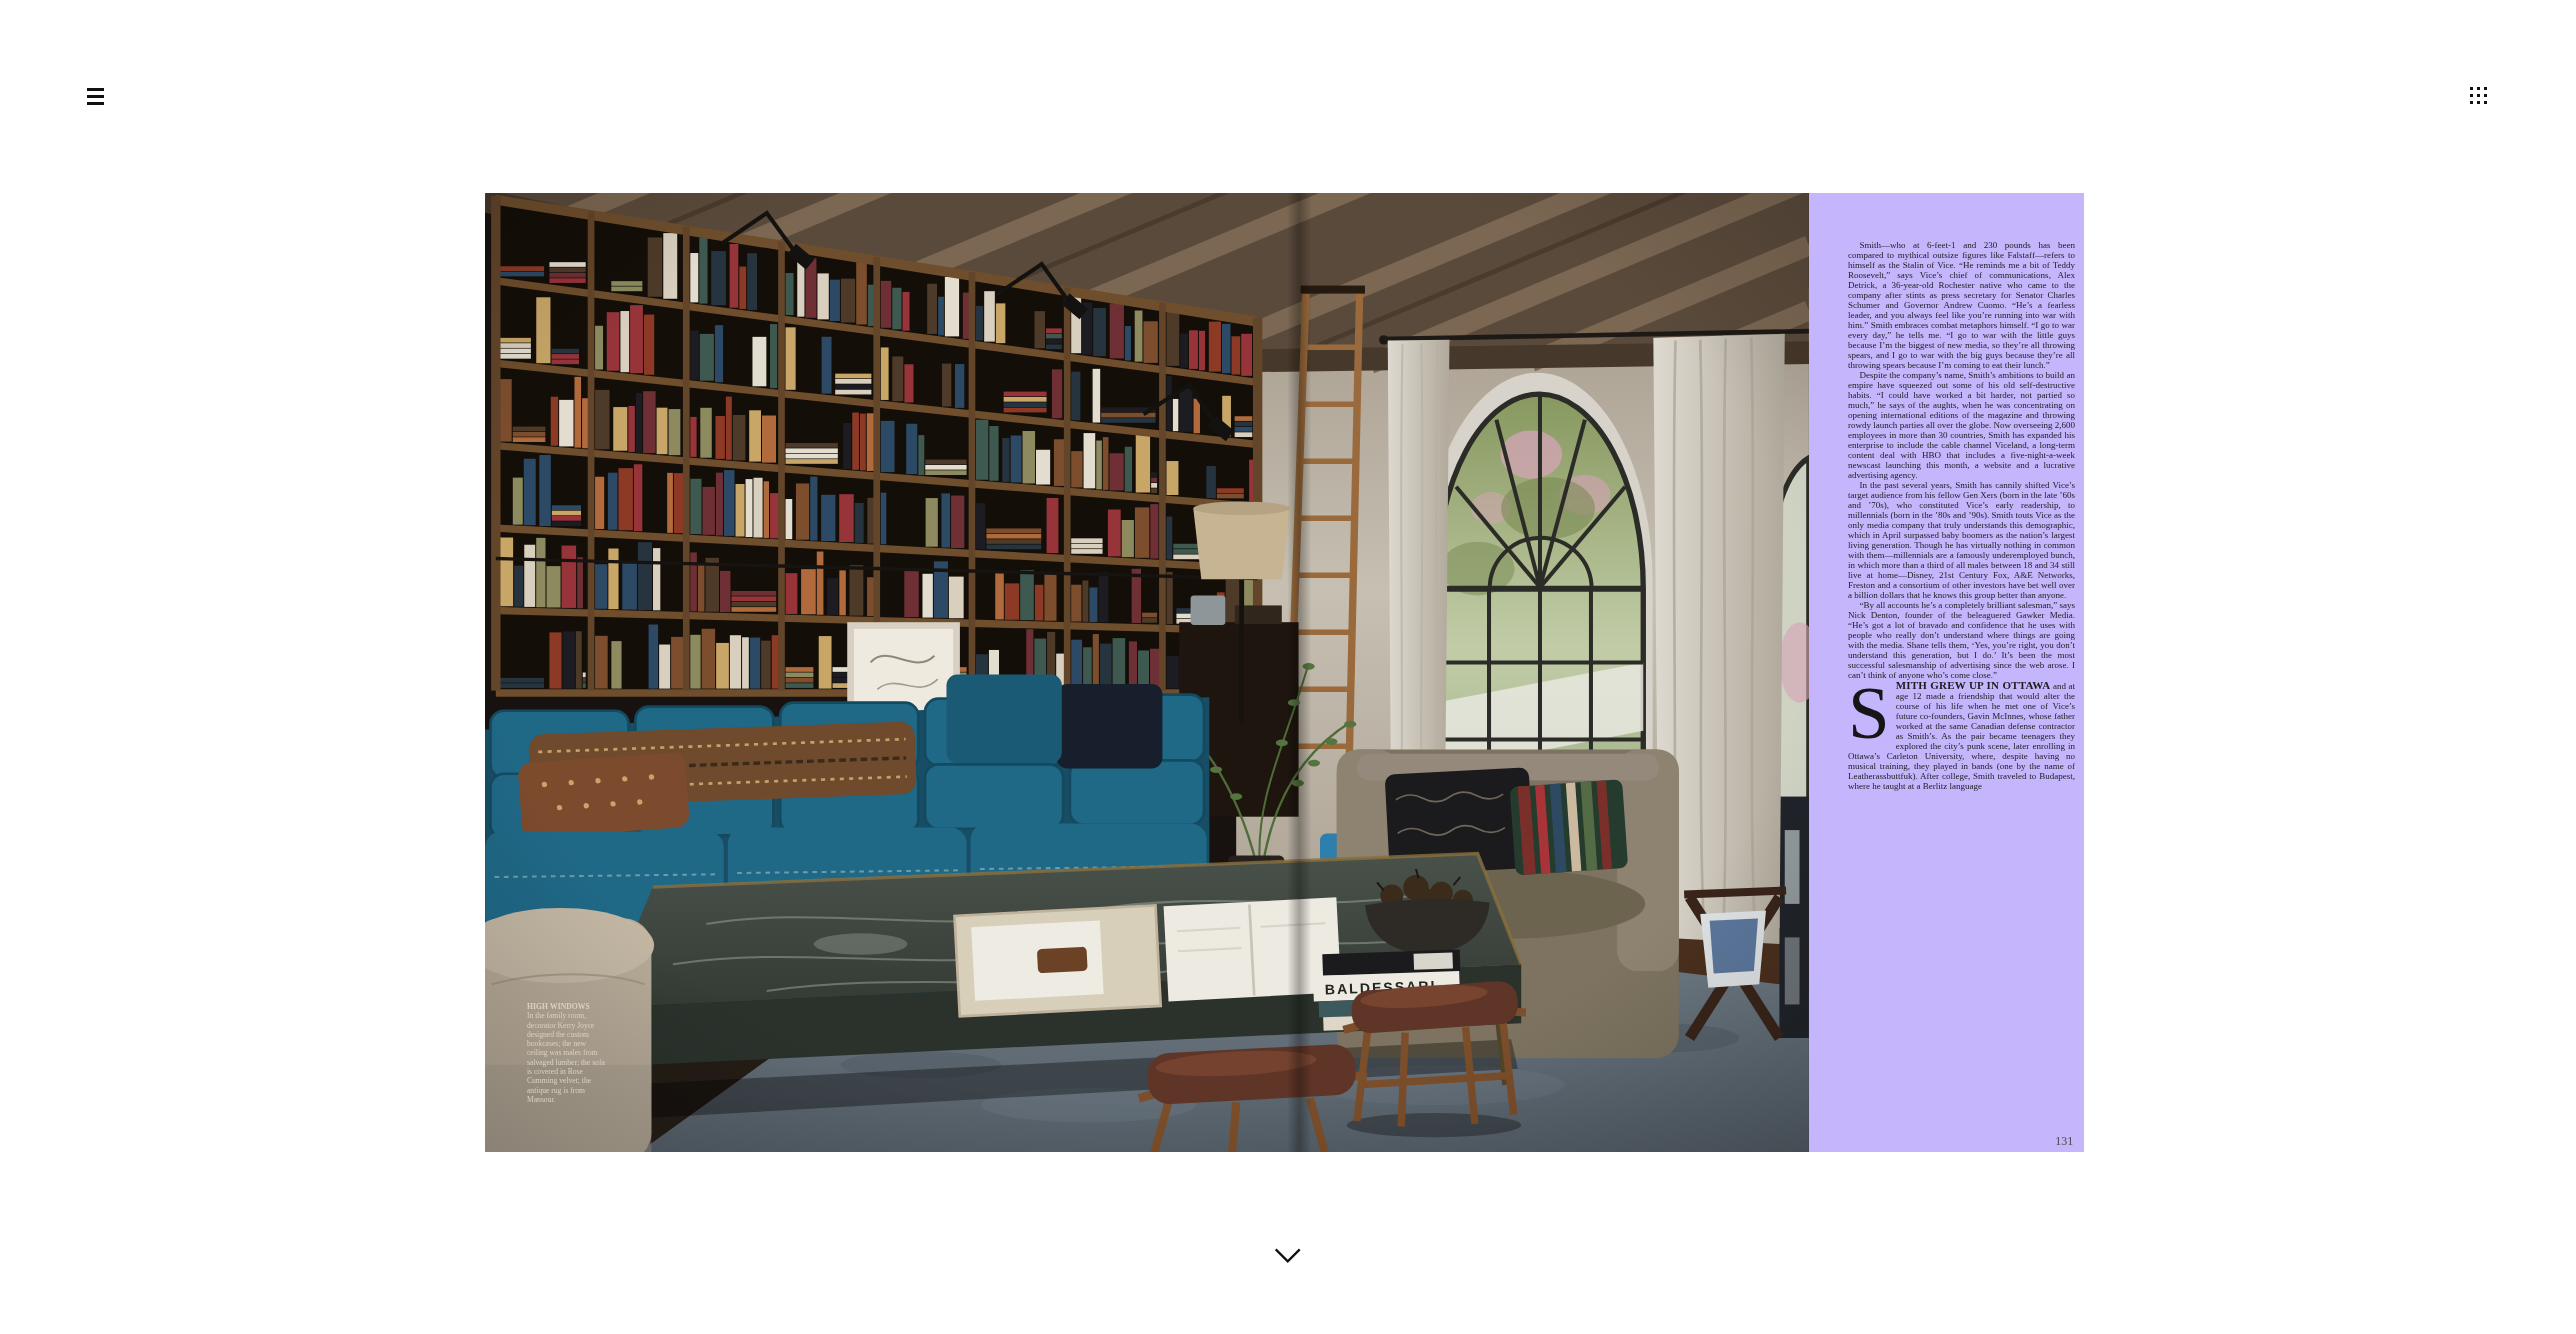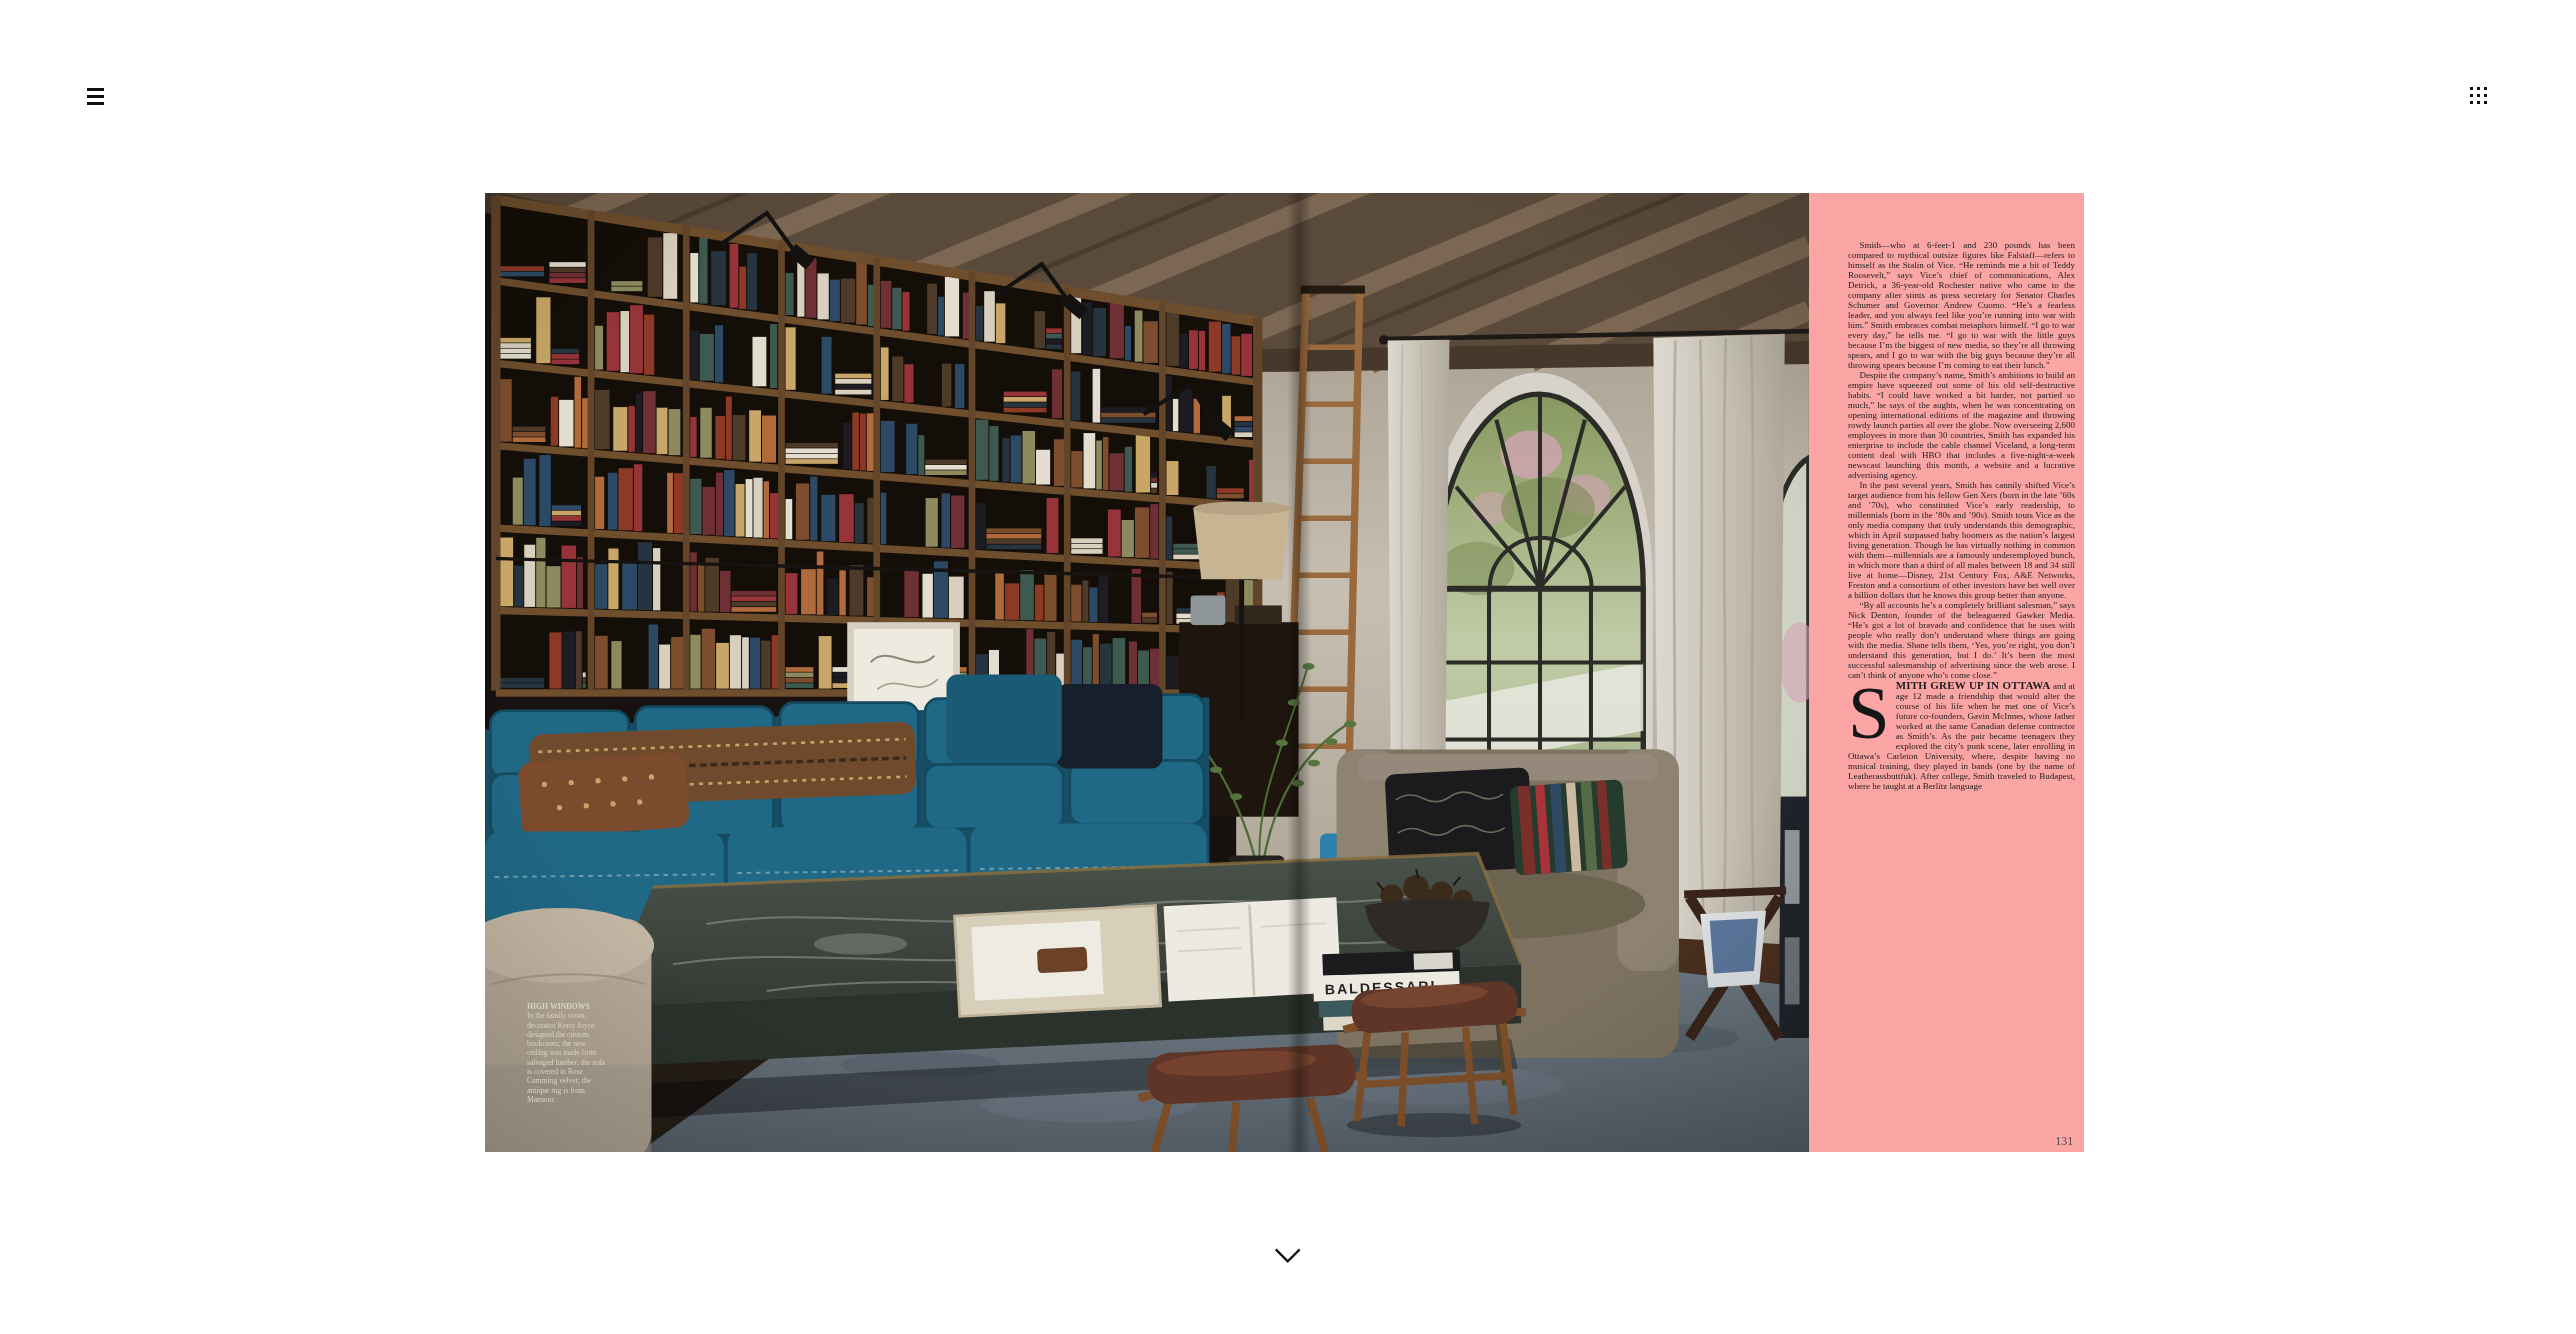--- a/index.html
+++ b/index.html
@@ -15,21 +15,21 @@
   .apps-btn i{display:block;width:3px;height:3px;background:#111;}
 
   
   .spread{position:absolute;left:485px;top:193px;width:1599px;height:959px;display:flex;}
   .photo{position:relative;width:1324px;height:959px;background:var(--photo-bg,#171210);overflow:hidden;flex:none;}
   .photo svg{display:block;}
   .photo-caption{position:absolute;left:42px;top:809px;width:78px;font-family:"Liberation Serif",serif;
                  font-size:7.6px;line-height:9.3px;color:var(--caption-ink,#d9d2c4);}
   .photo-caption .t{font-weight:700;display:block;letter-spacing:0.1px;}
 
-  .page-right{position:relative;width:275px;height:959px;background:#fca5a5;flex:none;}
+  .page-right{position:relative;width:275px;height:959px;background:#c4b5fd;flex:none;}
   .article{position:absolute;left:39px;top:47px;width:227px;font-family:"Liberation Serif",serif;
            font-size:9px;line-height:10px;text-align:justify;color:#1d1d1d;}
   .article p{margin:0;text-indent:11.4px;}
   .article p.nodent{text-indent:0;}
   .dropcap{float:left;font-size:75px;line-height:60px;padding:2.7px 6px 0 0;color:#161616;}
   .leadin{font-weight:700;font-size:11px;letter-spacing:0.2px;}
   .pageno{position:absolute;right:10.7px;top:903px;font-family:"Liberation Serif",serif;font-size:12px;color:#4a4a4a;margin-top:38px;}
 
   
   .caption-bar{position:absolute;left:0;width:100%;top:1205px;text-align:center;font-size:19px;font-weight:700;
@@ -809,21 +809,21 @@
           <path d="M10,1180 C80,1160 180,1160 238,1180" stroke="#988c7a" stroke-width="3" fill="none" opacity="0.7"></path>
           <rect x="-20" y="1300" width="268" height="142" fill="#a2968a" opacity="0.45"></rect>
         </g>
 
         <rect x="1196" y="0" width="36" height="1430" fill="url(#foldGrad)"></rect>
         <rect x="0" y="0" width="1974" height="1430" fill="url(#vig)"></rect>
       </svg>
 
       <div class="photo-caption">
         <span class="t">HIGH WINDOWS</span>
-        <span>In the family room, decorator Kerry Joyce designed the custom bookcases; the new ceiling was made from salvaged lumber; the sofa is covered in Rose Cumming velvet; the antique rug is from Mansour.</span>
+        <span>In the family room, decorator Kerry Joyce designed the custom bookcases; the new ceiling was males from salvaged lumber; the sofa is covered in Rose Cumming velvet; the antique rug is from Mansour.</span>
       </div>
     </div>
 
     <div class="page-right">
       <div class="article">
         <p>Smith—who at 6-feet-1 and 230 pounds has been compared to mythical outsize figures like Falstaff—refers to himself as the Stalin of Vice. “He reminds me a bit of Teddy Roosevelt,” says Vice’s chief of communications, Alex Detrick, a 36-year-old Rochester native who came to the company after stints as press secretary for Senator Charles Schumer and Governor Andrew Cuomo. “He’s a fearless leader, and you always feel like you’re running into war with him.” Smith embraces combat metaphors himself. “I go to war every day,” he tells me. “I go to war with the little guys because I’m the biggest of new media, so they’re all throwing spears, and I go to war with the big guys because they’re all throwing spears because I’m coming to eat their lunch.”</p>
         <p>Despite the company’s name, Smith’s ambitions to build an empire have squeezed out some of his old self-destructive habits. “I could have worked a bit harder, not partied so much,” he says of the aughts, when he was concentrating on opening international editions of the magazine and throwing rowdy launch parties all over the globe. Now overseeing 2,600 employees in more than 30 countries, Smith has expanded his enterprise to include the cable channel Viceland, a long-term content deal with HBO that includes a five-night-a-week newscast launching this month, a website and a lucrative advertising agency.</p>
         <p>In the past several years, Smith has cannily shifted Vice’s target audience from his fellow Gen Xers (born in the late ’60s and ’70s), who constituted Vice’s early readership, to millennials (born in the ’80s and ’90s). Smith touts Vice as the only media company that truly understands this demographic, which in April surpassed baby boomers as the nation’s largest living generation. Though he has virtually nothing in common with them—millennials are a famously underemployed bunch, in which more than a third of all males between 18 and 34 still live at home—Disney, 21st Century Fox, A&amp;E Networks, Freston and a consortium of other investors have bet well over a billion dollars that he knows this group better than anyone.</p>
         <p>“By all accounts he’s a completely brilliant salesman,” says Nick Denton, founder of the beleaguered Gawker Media. “He’s got a lot of bravado and confidence that he uses with people who really don’t understand where things are going with the media. Shane tells them, ‘Yes, you’re right, you don’t understand this generation, but I do.’ It’s been the most successful salesmanship of advertising since the web arose. I can’t think of anyone who’s come close.”</p>
         <p class="nodent"><span class="dropcap">S</span><span class="leadin">MITH GREW UP IN OTTAWA</span><span> and at age 12 made a friendship that would alter the course of his life when he met one of Vice’s future co-founders, Gavin McInnes, whose father worked at the same Canadian defense contractor as Smith’s. As the pair became teenagers they explored the city’s punk scene, later enrolling in Ottawa’s Carleton University, where, despite having no musical training, they played in bands (one by the name of Leatherassbuttfuk). After college, Smith traveled to Budapest, where he taught at a Berlitz language</span></p>

